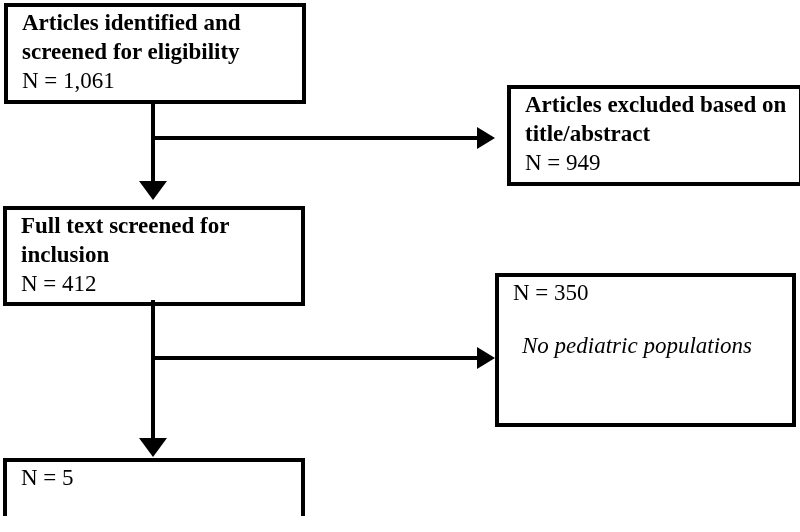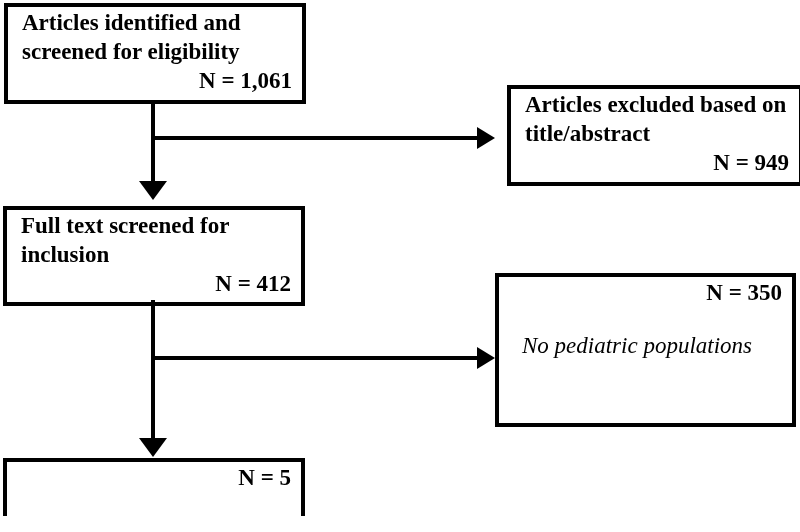--- a/index.html
+++ b/index.html
@@ -28,22 +28,22 @@
     background: var(--background);
     font-size: 23px;
     line-height: 29px;
     padding: 1px 10px 0 14px;
   }
   .box-title {
     font-weight: bold;
     text-align: left;
   }
   .box-count {
-    font-weight: bold;
-    text-align: right;
+    font-weight: normal;
+    text-align: left;
   }
   .box-note {
     font-style: italic;
     font-weight: normal;
     text-align: left;
     margin-top: 24px;
     margin-left: 9px;
   }
   .line-v {
     position: absolute;

